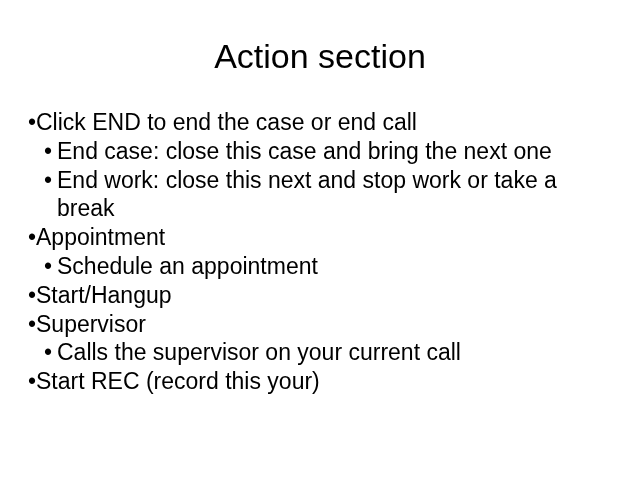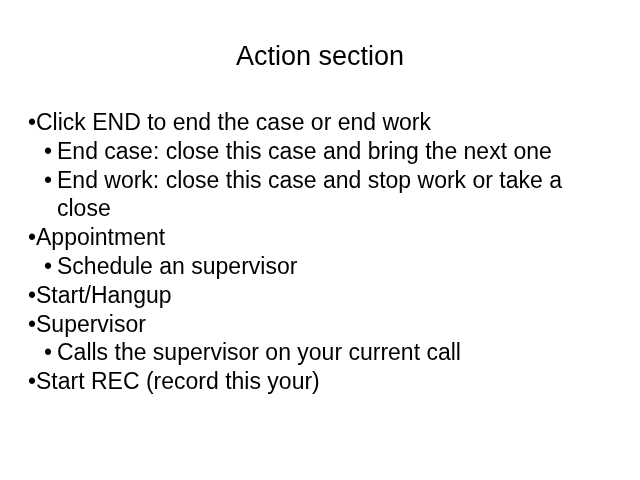--- a/index.html
+++ b/index.html
@@ -21,21 +21,21 @@
     height: 480px;
     background: #ffffff;
   }
 
   .slide-title {
     position: absolute;
     top: 38px;
     left: 0;
     width: 640px;
     text-align: center;
-    font-size: 27px;
+    font-size: 34px;
     line-height: 36px;
     font-weight: normal;
     letter-spacing: 0px;
     color: #000000;
     white-space: nowrap;
   }
 
   .slide-body {
     position: absolute;
     top: 108px;
@@ -95,41 +95,41 @@
 <body>
 
 <div class="slide">
 
   <div class="slide-title">Action section</div>
 
   <div class="slide-body">
 
     <div class="bullet-line level-1">
       <span class="bullet-mark">•</span>
-      <span class="bullet-text">Click END to end the case or end work</span>
+      <span class="bullet-text">Click END to end the case or end call</span>
     </div>
 
     <div class="bullet-line level-2">
       <span class="bullet-mark">•</span>
       <span class="bullet-text">End case: close this case and bring the next one</span>
     </div>
 
     <div class="bullet-line level-2">
       <span class="bullet-mark">•</span>
-      <span class="bullet-text">End work: close this case and stop work or take a close</span>
+      <span class="bullet-text">End work: close this next and stop work or take a break</span>
     </div>
 
     <div class="bullet-line level-1">
       <span class="bullet-mark">•</span>
       <span class="bullet-text">Appointment</span>
     </div>
 
     <div class="bullet-line level-2">
       <span class="bullet-mark">•</span>
-      <span class="bullet-text">Schedule an supervisor</span>
+      <span class="bullet-text">Schedule an appointment</span>
     </div>
 
     <div class="bullet-line level-1">
       <span class="bullet-mark">•</span>
       <span class="bullet-text">Start/Hangup</span>
     </div>
 
     <div class="bullet-line level-1">
       <span class="bullet-mark">•</span>
       <span class="bullet-text">Supervisor</span>

